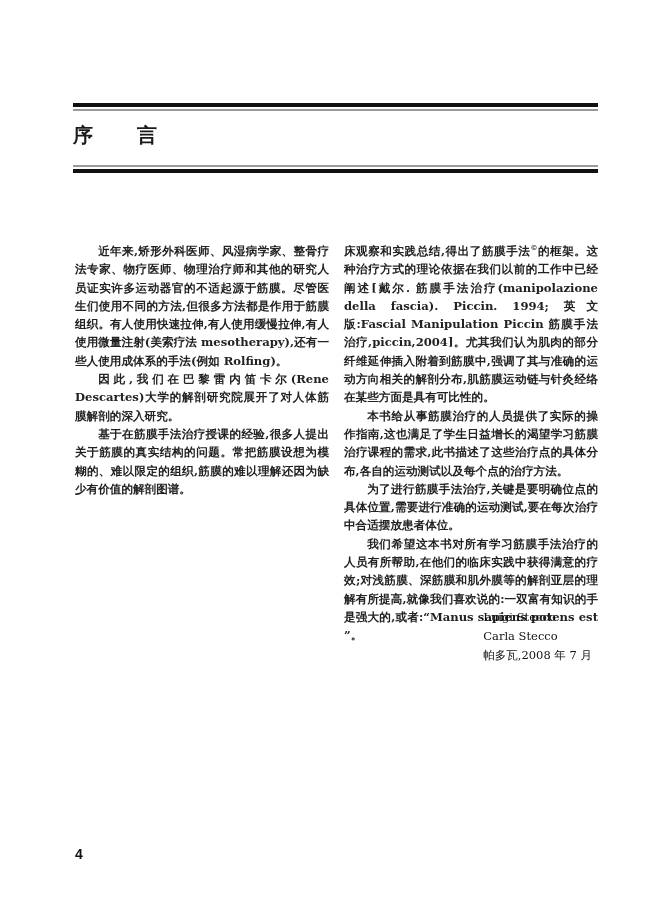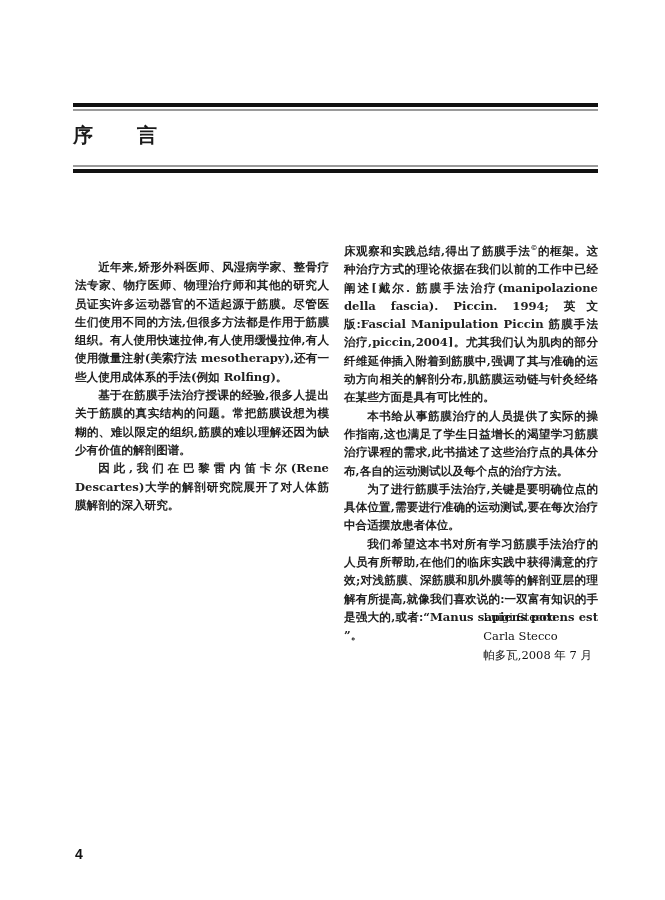--- a/index.html
+++ b/index.html
@@ -11,21 +11,21 @@
     #rules-top { top: 103px; }
     #rules-top .rule-thin { margin-top: 2px; }
     #rules-bottom { top: 165px; }
     #rules-bottom .rule-thin { margin-bottom: 2px; }
     .title { position: absolute; top: 122px; left: 73px; width: 525px; text-align: left;
              font-size: 20px; font-weight: bold; letter-spacing: 0; line-height: 26px; }
     .title span { display: inline-block; }
     .title .gap { width: 44px; }
     .column { position: absolute; top: 242px; width: 254px; font-size: 11.6px;
               line-height: 18.3px; text-align: justify; font-weight: bold; color: #222; }
-    #col-left { left: 75px; margin-top: 16px; }
+    #col-left { left: 75px; }
     #col-right { left: 344px; }
     .column p { margin: 0; text-indent: 2em; }
     .column p.cont { text-indent: 0; }
     sup { font-size: 7px; line-height: 0; }
     .signature { position: absolute; right: 73px; top: 608px; text-align: left;
                  font-size: 11.5px; line-height: 19px; font-weight: normal; color: #111; }
     .page-number { position: absolute; left: 75px; top: 846px; font-family: "Liberation Sans", sans-serif;
                    font-weight: bold; font-size: 14px; color: #111; }
   </style>
 </head>
@@ -42,22 +42,22 @@
     <span>序</span><span class="gap"></span><span>言</span>
   </div>
 
   <div class="rule-block" id="rules-bottom">
     <div class="rule-thin"></div>
     <div class="rule-thick"></div>
   </div>
 
   <div class="column" id="col-left">
     <p>近年来,矫形外科医师、风湿病学家、整骨疗法专家、物疗医师、物理治疗师和其他的研究人员证实许多运动器官的不适起源于筋膜。尽管医生们使用不同的方法,但很多方法都是作用于筋膜组织。有人使用快速拉伸,有人使用缓慢拉伸,有人使用微量注射(美索疗法 mesotherapy),还有一些人使用成体系的手法(例如 Rolfing)。</p>
+    <p>因此,我们在巴黎雷内笛卡尔(Rene Descartes)大学的解剖研究院展开了对人体筋膜解剖的深入研究。</p>
     <p>基于在筋膜手法治疗授课的经验,很多人提出关于筋膜的真实结构的问题。常把筋膜设想为模糊的、难以限定的组织,筋膜的难以理解还因为缺少有价值的解剖图谱。</p>
-    <p>因此,我们在巴黎雷内笛卡尔(Rene Descartes)大学的解剖研究院展开了对人体筋膜解剖的深入研究。</p>
   </div>
 
   <div class="column" id="col-right">
     <p class="cont"><span>床观察和实践总结,得出了筋膜手法</span><sup>©</sup><span>的框架。这种治疗方式的理论依据在我们以前的工作中已经阐述[戴尔. 筋膜手法治疗(manipolazione della fascia). Piccin. 1994; 英文版:Fascial Manipulation Piccin 筋膜手法治疗,piccin,2004]。尤其我们认为肌肉的部分纤维延伸插入附着到筋膜中,强调了其与准确的运动方向相关的解剖分布,肌筋膜运动链与针灸经络在某些方面是具有可比性的。</span></p>
     <p>本书给从事筋膜治疗的人员提供了实际的操作指南,这也满足了学生日益增长的渴望学习筋膜治疗课程的需求,此书描述了这些治疗点的具体分布,各自的运动测试以及每个点的治疗方法。</p>
     <p>为了进行筋膜手法治疗,关键是要明确位点的具体位置,需要进行准确的运动测试,要在每次治疗中合适摆放患者体位。</p>
     <p>我们希望这本书对所有学习筋膜手法治疗的人员有所帮助,在他们的临床实践中获得满意的疗效;对浅筋膜、深筋膜和肌外膜等的解剖亚层的理解有所提高,就像我们喜欢说的:一双富有知识的手是强大的,或者:“Manus sapiens potens est ”。</p>
   </div>
 
   <div class="signature">

